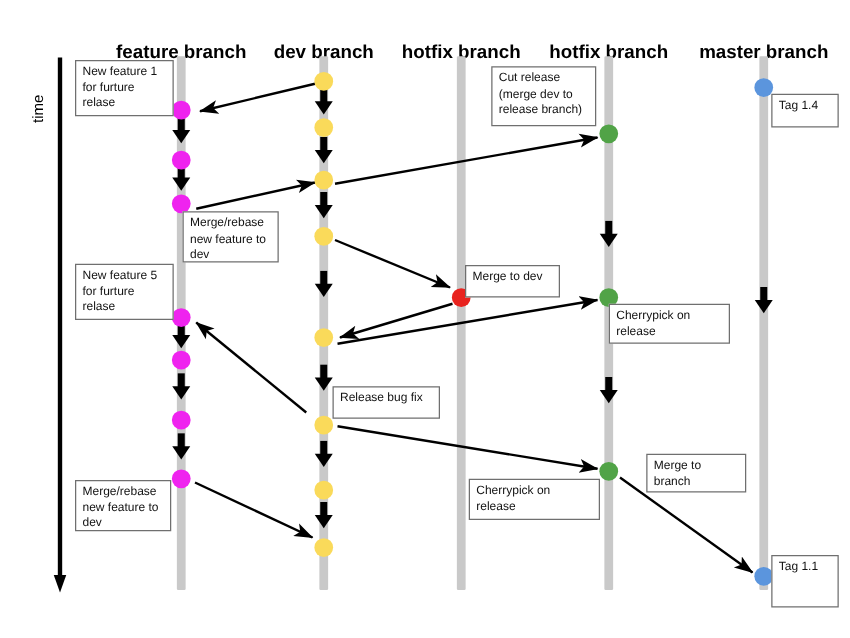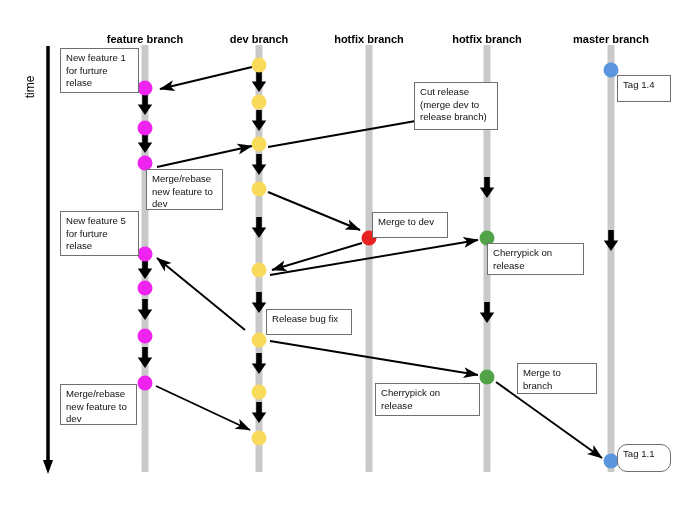--- a/index.html
+++ b/index.html
@@ -12,21 +12,21 @@
   }
   #canvas {
     position: relative;
     width: 680px;
     height: 510px;
     background: #ffffff;
     overflow: hidden;
   }
   .branch-header {
     position: absolute;
-    font-size: 11px;
+    font-size: 15px;
     font-weight: bold;
     color: #000000;
     text-align: center;
     white-space: nowrap;
     transform: translateX(-50%);
   }
   .branch-line {
     position: absolute;
     width: 7px;
     background: #c9c9c9;
@@ -218,27 +218,27 @@
       <div class="label-box" style="left: 146px; top: 169px; width: 77px; height: 41px;">Merge/rebase
 new feature to
 dev</div>
       <div class="label-box" style="left: 60px; top: 211px; width: 79px; height: 45px;">New feature 5
 for furture
 relase</div>
       <div class="label-box" style="left: 60px; top: 384px; width: 77px; height: 41px;">Merge/rebase
 new feature to
 dev</div>
       <div class="label-box" style="left: 266px; top: 309px; width: 86px; height: 26px;">Release bug fix</div>
-      <div class="label-box" style="left: 414px; top: 53px; width: 84px; height: 48px; margin-top: 29px;">Cut release
+      <div class="label-box" style="left: 393px; top: 53px; width: 84px; height: 48px;">Cut release
 (merge dev to
 release branch)</div>
       <div class="label-box" style="left: 372px; top: 212px; width: 76px; height: 26px;">Merge to dev</div>
       <div class="label-box" style="left: 487px; top: 243px; width: 97px; height: 32px;">Cherrypick on
 release</div>
       <div class="label-box" style="left: 375px; top: 383px; width: 105px; height: 33px;">Cherrypick on
 release</div>
       <div class="label-box" style="left: 517px; top: 363px; width: 80px; height: 31px;">Merge to
 branch</div>
       <div class="label-box" style="left: 617px; top: 75px; width: 54px; height: 27px;">Tag 1.4</div>
-      <div class="label-box" style="left: 617px; top: 444px; width: 54px; height: 28px; border-radius: 10px;">Tag 1.1</div>
+      <div class="label-box" style="left: 617px; top: 444px; width: 54px; height: 42px;">Tag 1.1</div>
     </div>
 
 </div>
 
 </body></html>

